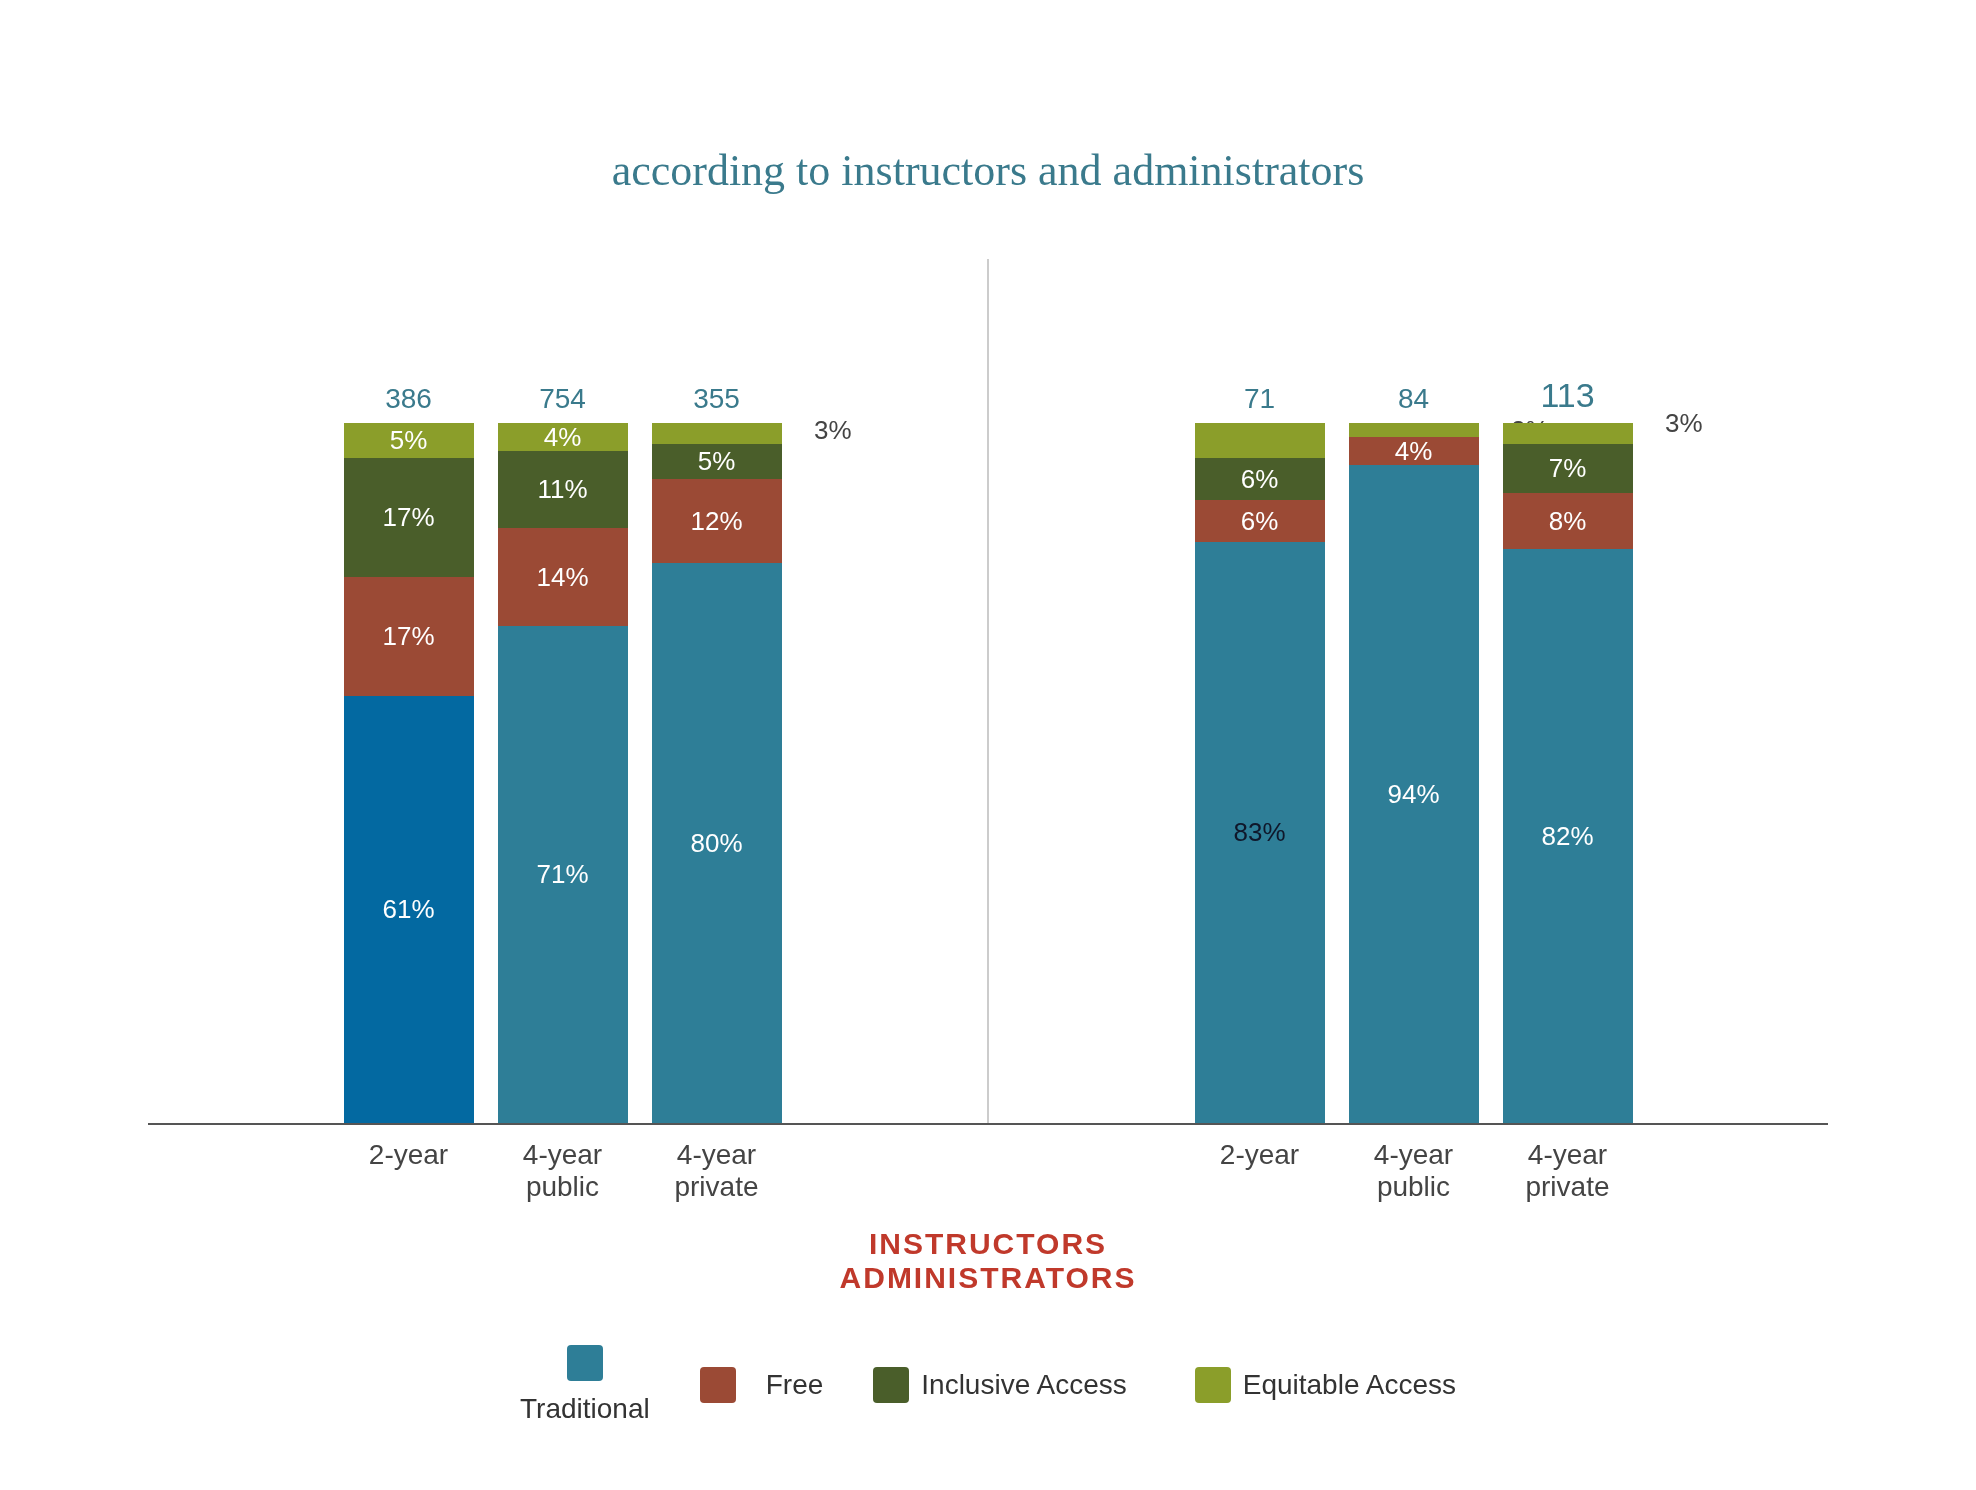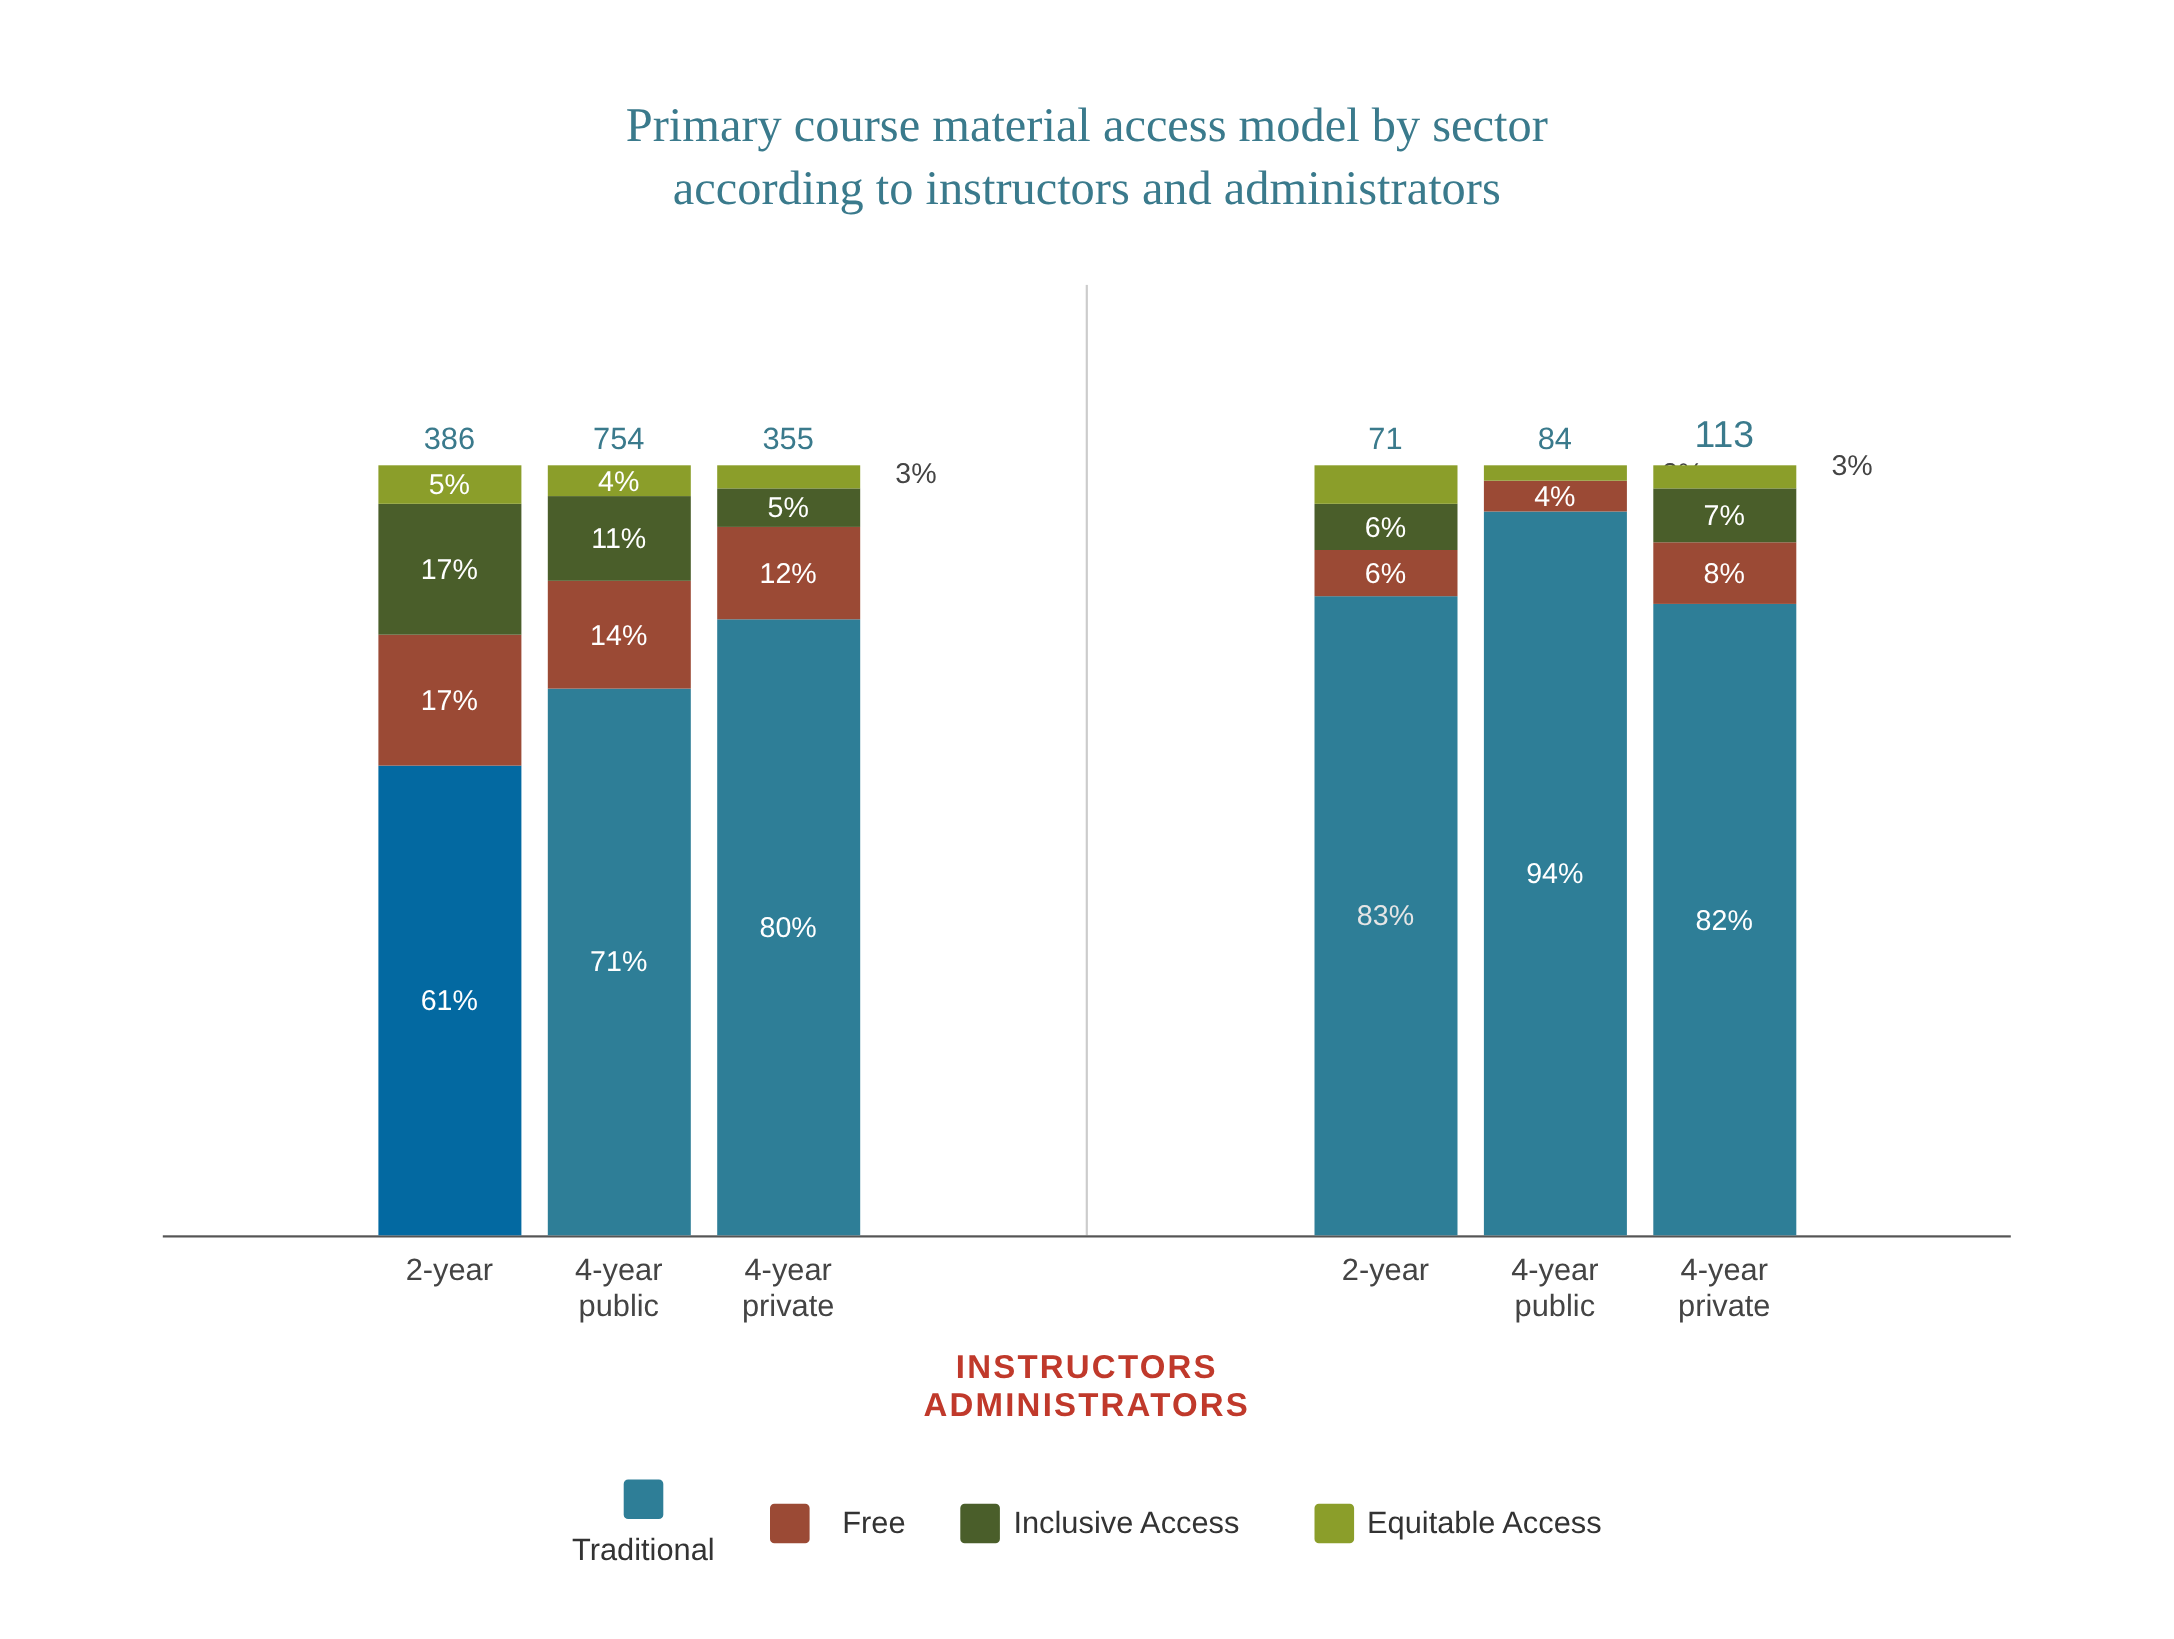--- a/index.html
+++ b/index.html
@@ -28,21 +28,21 @@
       line-height: 1.3;
       margin-bottom: 60px;
       font-family: 'Georgia', serif;
     }
   </style>
 </head>
 <body>
 
 <div class="chart-container">
   <div class="title">
-    <span>Primary course material access model by sector</span><br>
+    <br>
     <span>according to instructors and administrators</span>
   </div>
 
   <div style="display:flex; flex-direction:column; width:100%; flex:1;">
 
     <div style="display:flex; flex-direction:row; width:100%; flex:1; align-items:flex-end;">
 
       <div style="flex:1; display:flex; flex-direction:row; justify-content:center; gap:24px; align-items:flex-end;">
       <div style="display: flex; flex-direction: column; align-items: center; position: relative;">
             <div style="font-size: 28px; color: rgb(58, 122, 140); margin-bottom: 8px; font-family: Arial, sans-serif;">386</div>
@@ -73,21 +73,21 @@
             <div style="position: absolute; right: -70px; top: 32px; font-size: 26px; color: rgb(68, 68, 68); font-family: Arial, sans-serif; white-space: nowrap;">3%</div>
           </div>
         </div>
 
       <div style="width:2px; background:#ccc; align-self:stretch; margin:0 10px; margin-bottom:0;"></div>
 
       <div style="flex:1; display:flex; flex-direction:row; justify-content:center; gap:24px; align-items:flex-end;">
       <div style="display: flex; flex-direction: column; align-items: center; position: relative;">
             <div style="font-size: 28px; color: rgb(58, 122, 140); margin-bottom: 8px; font-family: Arial, sans-serif;">71</div>
             <div style="width: 130px; height: 700px; display: flex; flex-direction: column-reverse; position: relative;">
-              <div style="width: 100%; height: 581px; background: rgb(46, 126, 151); display: flex; align-items: center; justify-content: center; color: #e5e5e5; font-size: 26px; font-family: Arial, sans-serif; position: relative; flex-shrink: 0;">83%</div>
+              <div style="width: 100%; height: 581px; background: rgb(46, 126, 151); display: flex; align-items: center; justify-content: center; color: #0f172a; font-size: 26px; font-family: Arial, sans-serif; position: relative; flex-shrink: 0;">83%</div>
               <div style="width: 100%; height: 42px; background: rgb(155, 74, 53); display: flex; align-items: center; justify-content: center; color: white; font-size: 26px; font-family: Arial, sans-serif; position: relative; flex-shrink: 0;">6%</div>
               <div style="width: 100%; height: 42px; background: rgb(74, 94, 42); display: flex; align-items: center; justify-content: center; color: white; font-size: 26px; font-family: Arial, sans-serif; position: relative; flex-shrink: 0;">6%</div>
               <div style="width: 100%; height: 35px; background: rgb(139, 158, 42); display: flex; align-items: center; justify-content: center; color: white; font-size: 26px; font-family: Arial, sans-serif; position: relative; flex-shrink: 0;"></div>
             </div>
           </div>
           <div style="display: flex; flex-direction: column; align-items: center; position: relative;">
             <div style="font-size: 28px; color: rgb(58, 122, 140); margin-bottom: 8px; font-family: Arial, sans-serif;">84</div>
             <div style="width: 130px; height: 700px; display: flex; flex-direction: column-reverse; position: relative;">
               <div style="width: 100%; height: 658px; background: rgb(46, 126, 151); display: flex; align-items: center; justify-content: center; color: white; font-size: 26px; font-family: Arial, sans-serif; position: relative; flex-shrink: 0;">94%</div>
               <div style="width: 100%; height: 28px; background: rgb(155, 74, 53); display: flex; align-items: center; justify-content: center; color: white; font-size: 26px; font-family: Arial, sans-serif; position: relative; flex-shrink: 0;">4%</div>

